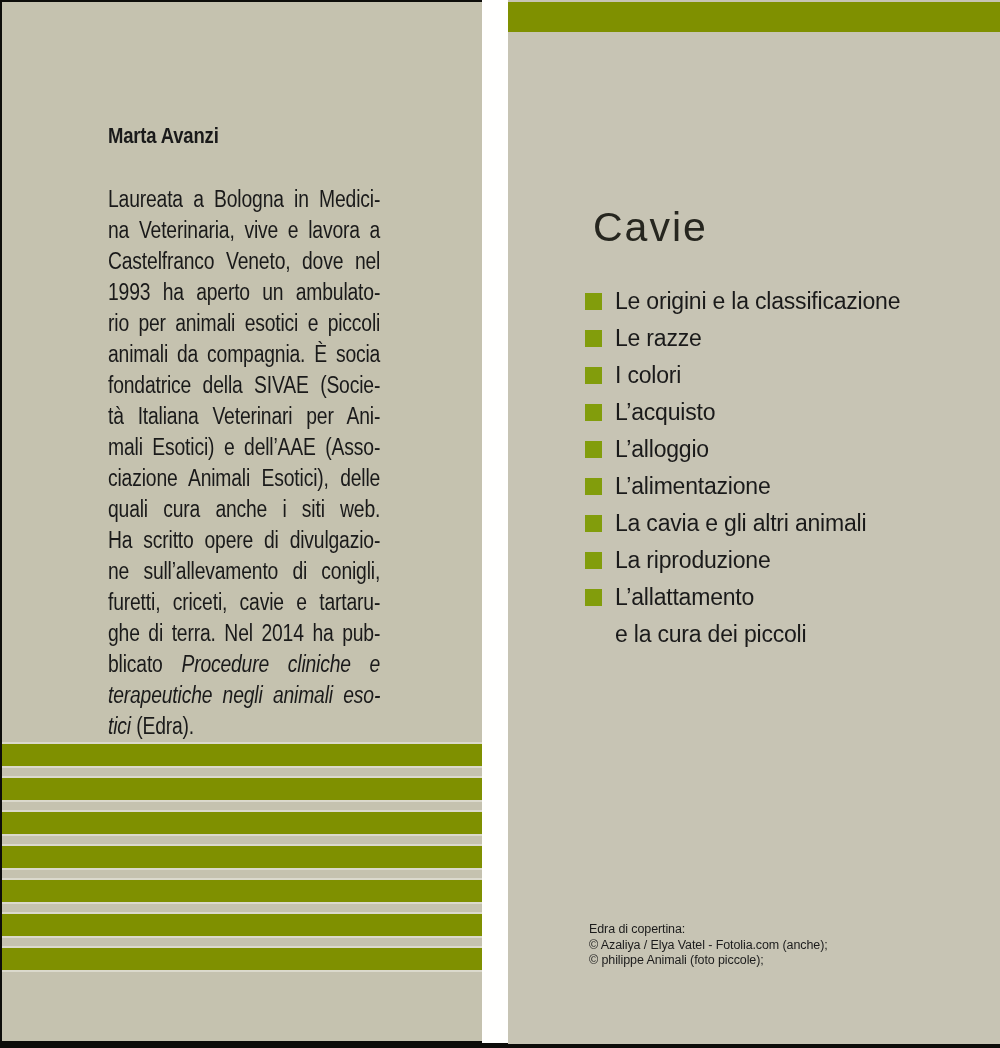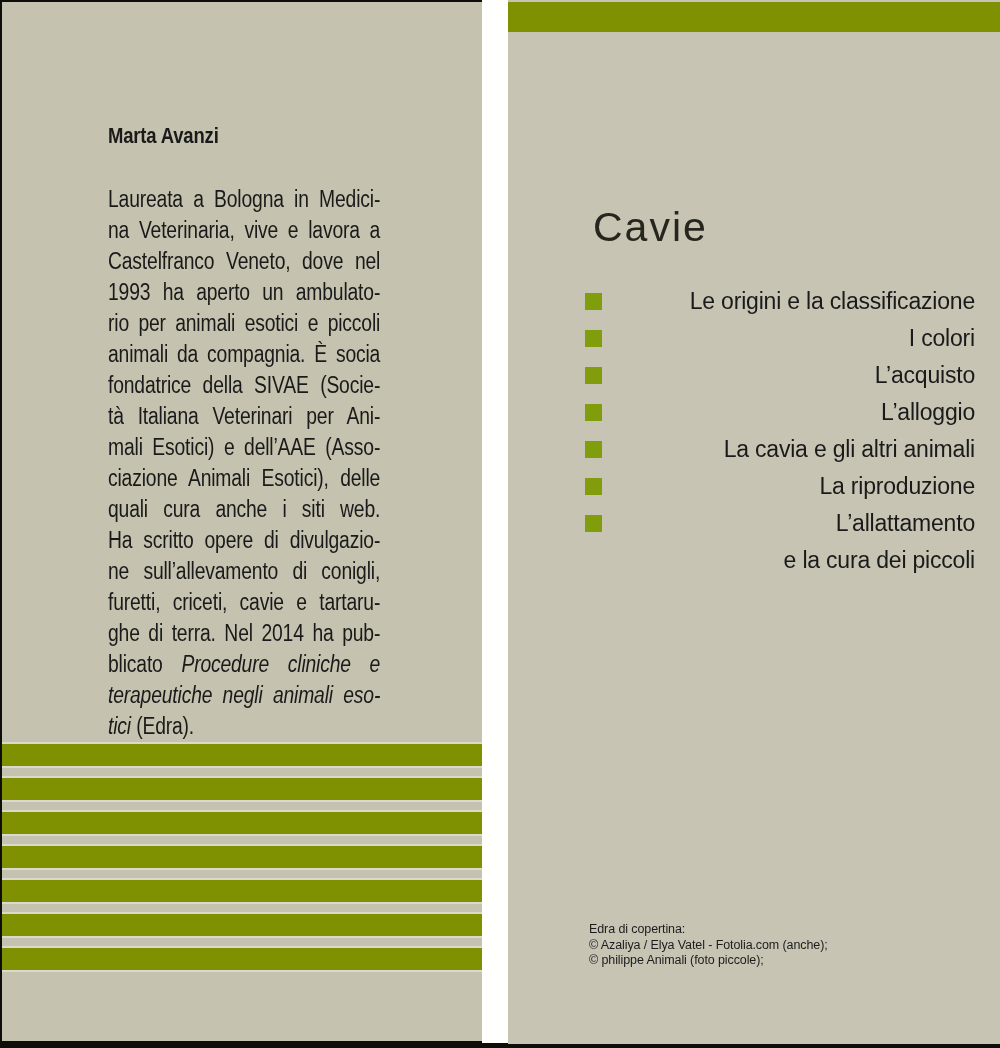--- a/index.html
+++ b/index.html
@@ -84,21 +84,20 @@
     left: 85px; top: 204px;
     font-size: 41px;
     font-weight: 300;
     letter-spacing: 2px;
     color: #26261f;
   }
   .toc {
     position: absolute;
     left: 77px; top: 283px;
     width: 390px;
-    text-align: right;
   }
   .toc-item {
     position: relative;
     padding-left: 30px;
     font-size: 23px;
     line-height: 37px;
     letter-spacing: -0.2px;
   }
   .toc-item .sq {
     position: absolute;
@@ -161,31 +160,41 @@
   <div class="section-title">Cavie</div>
 
   <div class="toc">
     <div class="toc-item">
       <span class="sq"></span>
       <div>Le origini e la classificazione</div>
       <div></div>
     </div>
     <div class="toc-item">
       <span class="sq"></span>
+      <div>Le razze</div>
+      <div></div>
+    </div>
+    <div class="toc-item">
+      <span class="sq"></span>
       <div>I colori</div>
       <div></div>
     </div>
     <div class="toc-item">
       <span class="sq"></span>
       <div>L’acquisto</div>
       <div></div>
     </div>
     <div class="toc-item">
       <span class="sq"></span>
       <div>L’alloggio</div>
+      <div></div>
+    </div>
+    <div class="toc-item">
+      <span class="sq"></span>
+      <div>L’alimentazione</div>
       <div></div>
     </div>
     <div class="toc-item">
       <span class="sq"></span>
       <div>La cavia e gli altri animali</div>
       <div></div>
     </div>
     <div class="toc-item">
       <span class="sq"></span>
       <div>La riproduzione</div>

